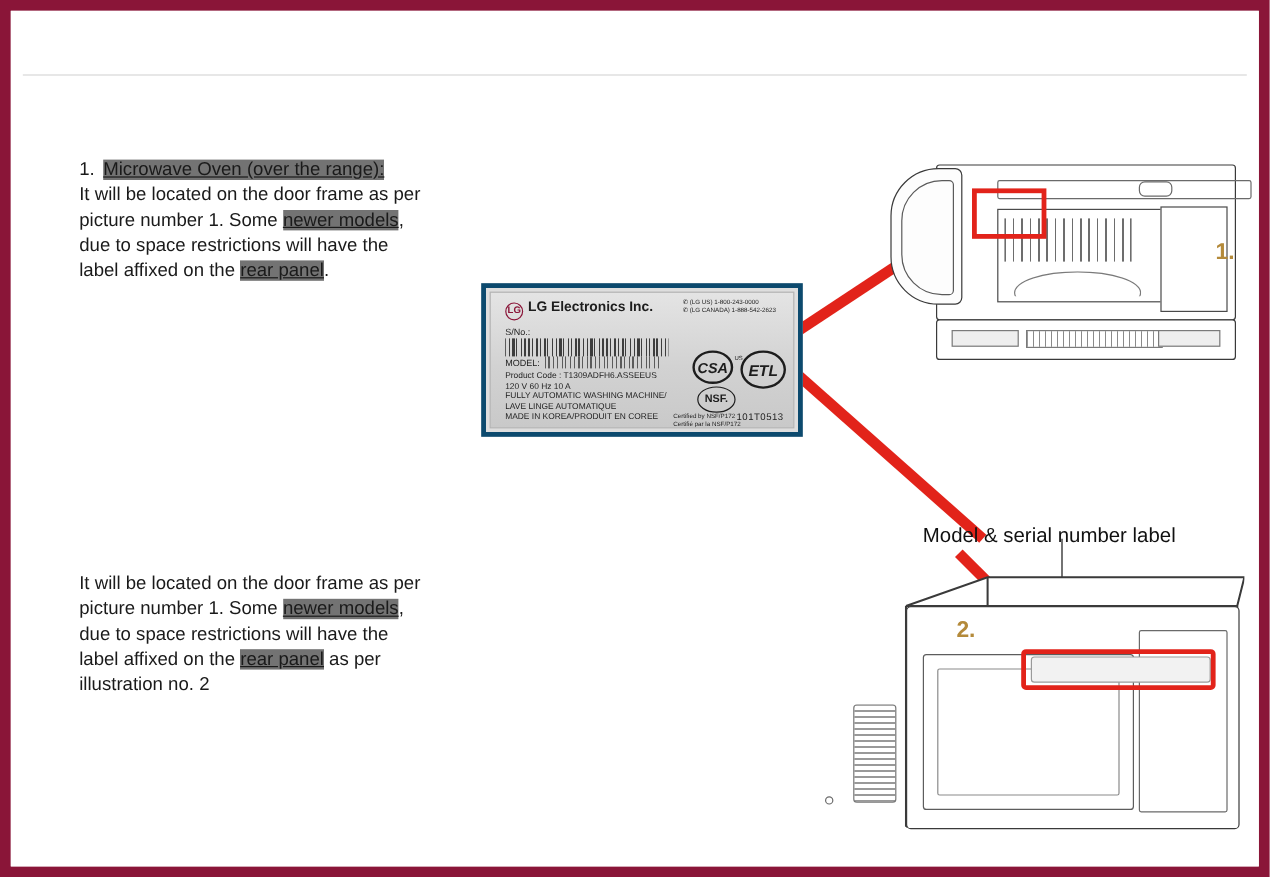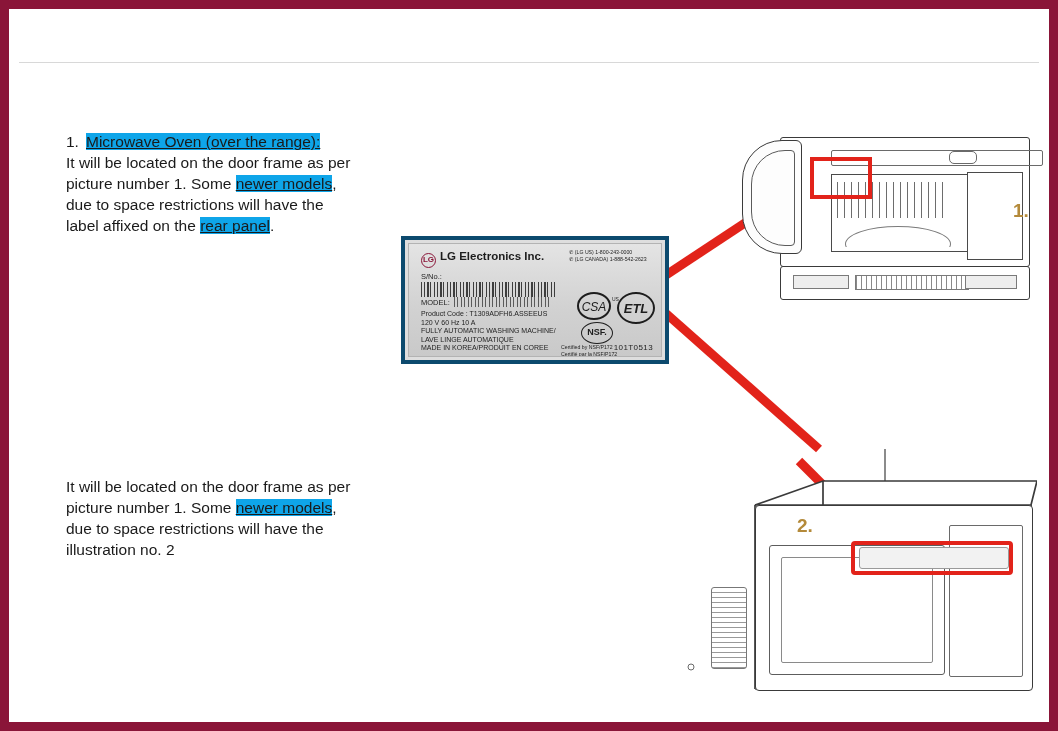--- a/index.html
+++ b/index.html
@@ -54,21 +54,21 @@
     color: #1a1a1a;
   }
   .textblock .tline {
     white-space: nowrap;
     display: block;
   }
   .u {
     text-decoration: underline;
   }
   .hl {
-    background: #0ea5e9;
+    background: #737373;
   }
   #block1 { left: 57px; top: 122px; width: 330px; }
   #block2 { left: 57px; top: 467px; width: 330px; }
 
   .num { display: inline-block; width: 20px; }
 
   
   .label-plate {
     position: absolute;
     left: 392px;
@@ -169,21 +169,21 @@
     top: 48px;
     width: 34px;
     height: 28px;
   }
   .plate-csa .ring {
     position: absolute;
     inset: 0;
     border: 2px solid #1d1d1d;
     border-radius: 50%;
     font-size: 12px;
-    font-weight: normal;
+    font-weight: bold;
     font-style: italic;
     text-align: center;
     line-height: 26px;
     color: #1d1d1d;
   }
   .plate-nsf {
     position: absolute;
     left: 172px;
     top: 78px;
     width: 30px;
@@ -544,20 +544,21 @@
       <span class="tline">It will be located on the door frame as per</span>
       <span class="tline">picture number 1. Some <span class="u hl">newer models</span>,</span>
       <span class="tline">due to space restrictions will have the</span>
       <span class="tline">label affixed on the <span class="u hl">rear panel</span>.</span>
     </div>
 
     <div class="textblock" id="block2">
       <span class="tline">It will be located on the door frame as per</span>
       <span class="tline">picture number 1. Some <span class="u hl">newer models</span>,</span>
       <span class="tline">due to space restrictions will have the</span>
+      <span class="tline">label affixed on the <span class="u hl">rear panel</span> as per</span>
       <span class="tline">illustration no. 2</span>
     </div>
 
     <div class="label-plate">
       <div class="plate-face">
         <div class="plate-brand">
           <span class="lgmark">LG</span><span>LG Electronics Inc.</span>
         </div>
         <div class="plate-phones">
           <div>✆ (LG US) 1-800-243-0000</div>
@@ -610,20 +611,21 @@
         <div class="otr-door-in"></div>
       </div>
       <div class="otr-hilite"></div>
       <div class="otr-base">
         <div class="otr-base-l"></div>
         <div class="otr-base-grill"></div>
         <div class="otr-base-r"></div>
       </div>
     </div>
 
+    <div class="callout">Model &amp; serial number label</div>
 
     <div class="ctop">
       <svg class="ctop-top" viewBox="0 0 388 232">
         <polygon points="106,26 174,2 388,2 382,26" fill="#ffffff" stroke="#3a3a3a" stroke-width="1.7"></polygon>
         <polyline points="174,2 174,186 106,210" fill="none" stroke="#3a3a3a" stroke-width="1.7"></polyline>
         <polyline points="106,26 106,210" fill="none" stroke="#3a3a3a" stroke-width="1.7"></polyline>
         <polyline points="382,26 382,198" fill="none" stroke="#3a3a3a" stroke-width="1.7"></polyline>
         <circle cx="42" cy="188" r="3" fill="none" stroke="#6a6a6a"></circle>
       </svg>
       <div class="ctop-front"></div>

